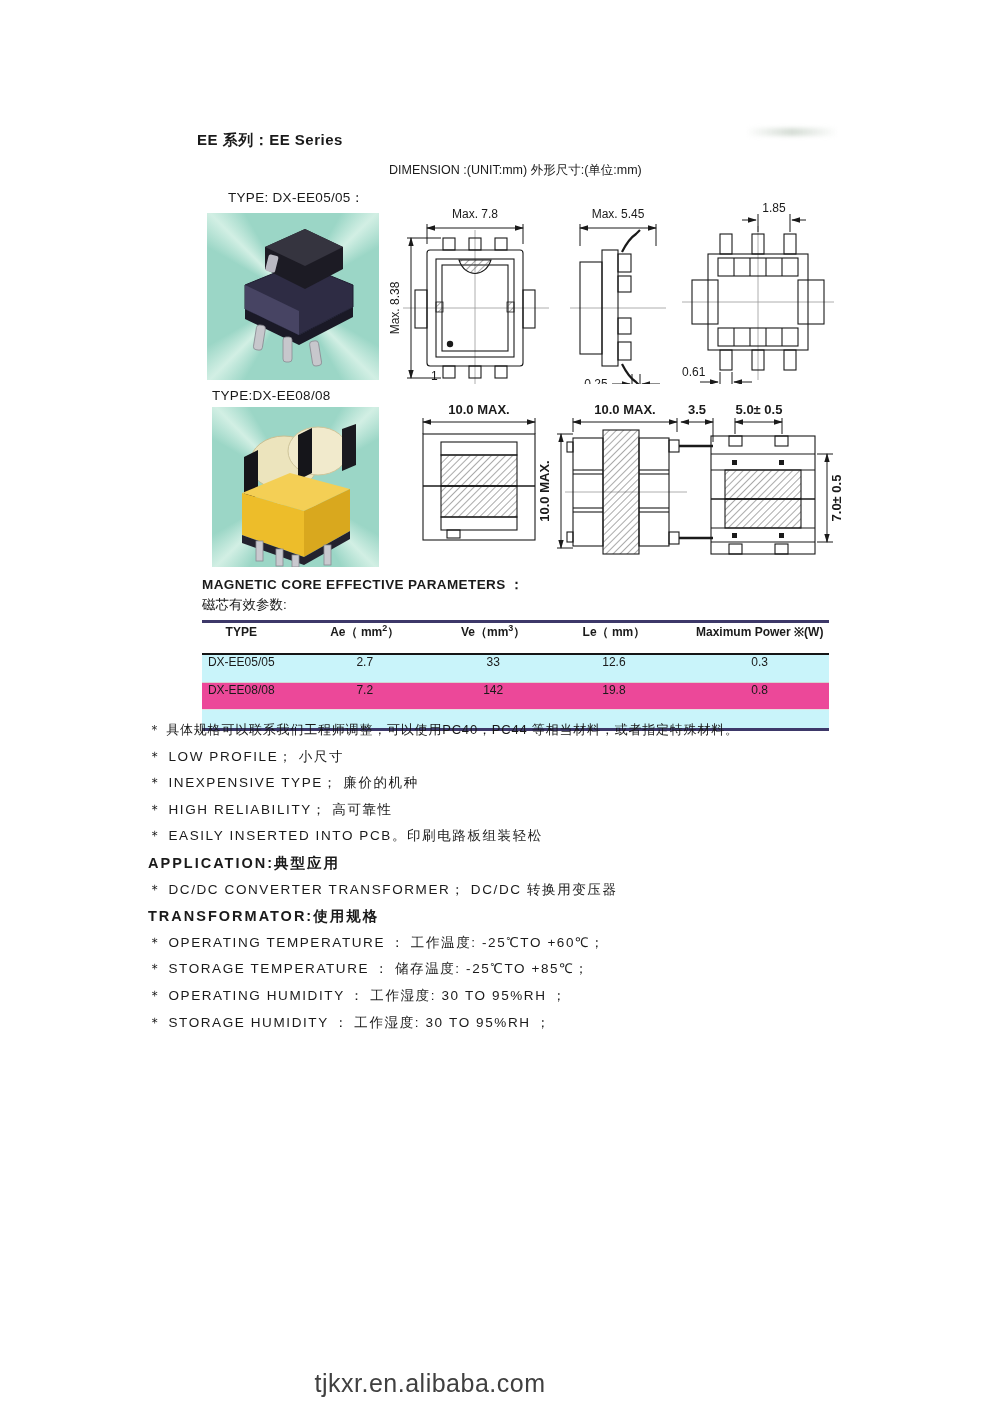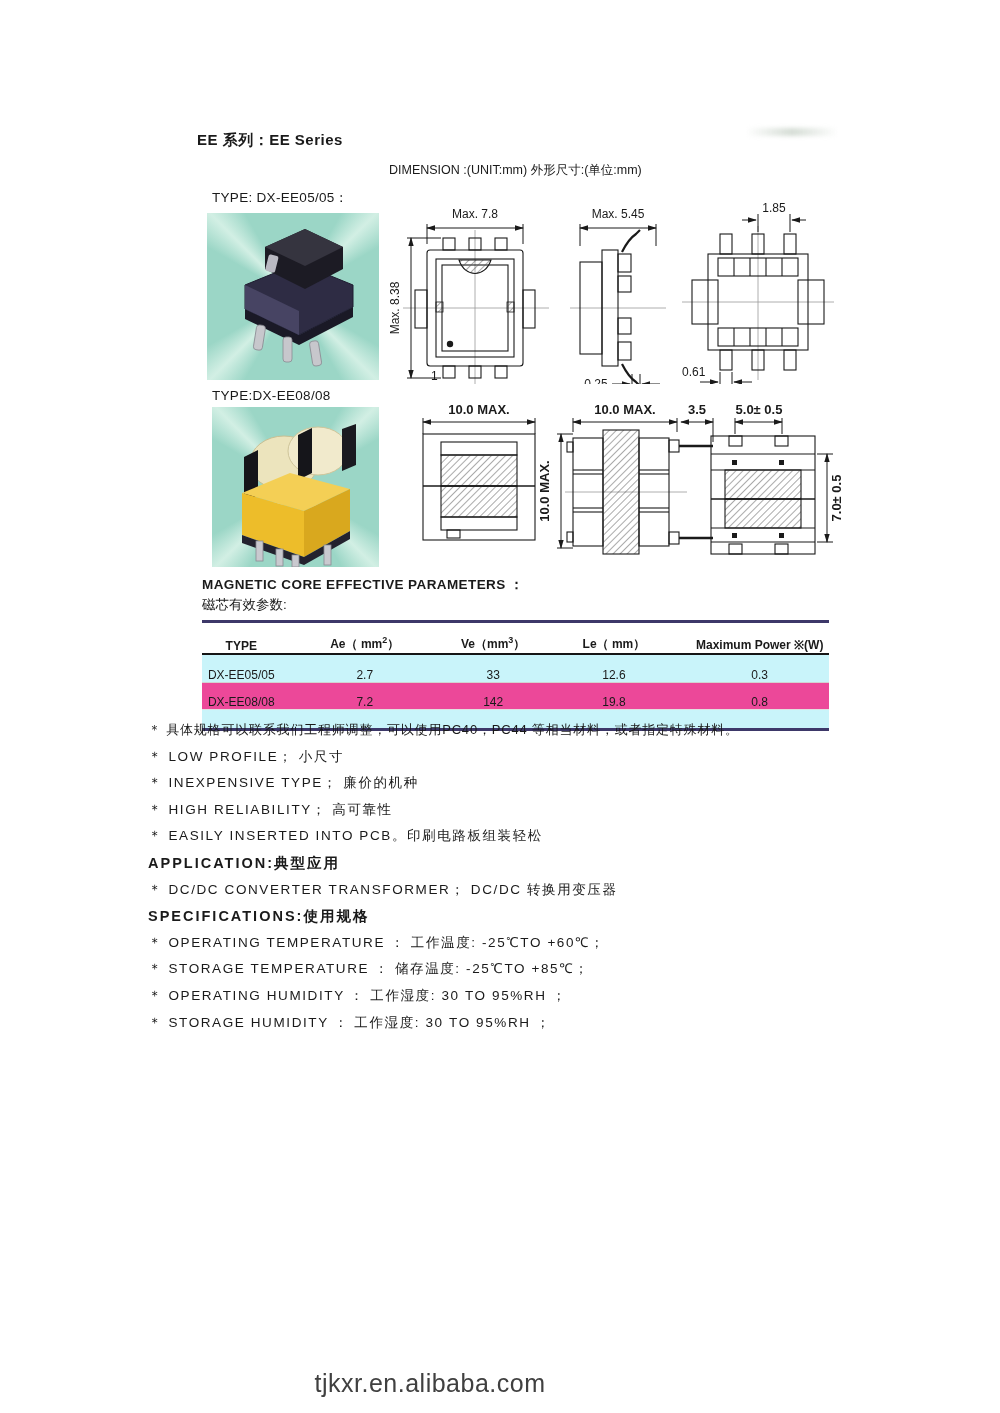--- a/index.html
+++ b/index.html
@@ -3,21 +3,21 @@
 <meta charset="utf-8">
 <style>
   html,body{margin:0;padding:0;background:#fff;}
   .page{position:relative;width:860px;height:1413px;background:#fff;overflow:hidden;
         font-family:"Liberation Sans",sans-serif;color:#1a1a1a;}
   .abs{position:absolute;white-space:nowrap;}
 
   .doc-title{left:197px;top:131px;font-size:15px;font-weight:bold;letter-spacing:0.5px;}
   .dim-note{left:389px;top:162px;font-size:12.5px;text-align:center;}
   .type-label{font-size:13.5px;letter-spacing:0.3px;}
-  .type1{left:212px;top:189px;}
+  .type1{left:228px;top:189px;}
   .type2{left:212px;top:388px;}
 
   .photo{position:absolute;overflow:hidden;
          background:conic-gradient(from 0deg at 50% 50%,
            #9bd6c6 0deg 30deg,#d2efe4 45deg,#9bd6c6 60deg 120deg,#d2efe4 135deg,
            #9bd6c6 150deg 210deg,#d2efe4 225deg,#9bd6c6 240deg 300deg,#d2efe4 315deg,#9bd6c6 330deg 360deg);}
   .photo1{left:207px;top:213px;width:172px;height:167px;}
   .photo2{left:212px;top:407px;width:167px;height:160px;}
 
   .drawset{position:absolute;}
@@ -28,21 +28,21 @@
   svg .dm{stroke:#1a1a1a;fill:none;stroke-width:1;}
   svg .cl{stroke:#9a9a9a;fill:none;stroke-width:0.8;}
   svg .dt{font-family:"Liberation Sans",sans-serif;font-size:12px;fill:#1a1a1a;}
   svg .dt2{font-family:"Liberation Sans",sans-serif;font-size:13px;font-weight:bold;fill:#1a1a1a;}
 
   .core-title-en{left:202px;top:576px;font-size:13.5px;font-weight:bold;letter-spacing:0.4px;}
   .core-title-zh{left:202px;top:596px;font-size:13.5px;}
 
   .ctable{position:absolute;left:202px;top:620px;width:627px;
           border-top:3px solid #3d3869;border-bottom:3px solid #3d3869;font-size:12px;}
-  .trow{display:flex;align-items:flex-end;gap:36px;}
+  .trow{display:flex;align-items:flex-start;gap:36px;}
   .thead{height:30px;font-weight:bold;background:#fff;border-bottom:2px solid #151515;}
   .trow1{height:27px;background:#c9f4fa;}
   .trow2{height:26px;background:#ec4899;border-top:1px solid #d2d2d2;}
   .trow3{height:18px;background:#c9f4fa;border-top:1px solid #e0e0e0;}
   .tc{text-align:center;}
   .c1{width:102px;}.c2{width:125px;}.c3{width:115px;}.c4{width:105px;}.c5{width:180px;}
   .ctable sup{font-size:9px;}
 
   .textblock{position:absolute;left:148px;top:717px;width:760px;}
   .tline{height:26.6px;line-height:26.6px;white-space:nowrap;}
@@ -317,21 +317,21 @@
   </div>
 
   <div class="textblock">
     <div class="tline note-line">＊ 具体规格可以联系我们工程师调整，可以使用PC40，PC44 等相当材料，或者指定特殊材料。</div>
     <div class="tline sec-item">＊ LOW PROFILE； 小尺寸</div>
     <div class="tline sec-item">＊ INEXPENSIVE TYPE； 廉价的机种</div>
     <div class="tline sec-item">＊ HIGH RELIABILITY； 高可靠性</div>
     <div class="tline sec-item">＊ EASILY INSERTED INTO PCB。印刷电路板组装轻松</div>
     <div class="tline sec-head">APPLICATION:典型应用</div>
     <div class="tline sec-item">＊ DC/DC CONVERTER TRANSFORMER； DC/DC 转换用变压器</div>
-    <div class="tline sec-head">SPECIFICATIONS:使用规格</div>
+    <div class="tline sec-head">TRANSFORMATOR:使用规格</div>
     <div class="tline sec-item">＊ OPERATING TEMPERATURE ： 工作温度: -25℃TO +60℃；</div>
     <div class="tline sec-item">＊ STORAGE TEMPERATURE ： 储存温度: -25℃TO +85℃；</div>
     <div class="tline sec-item">＊ OPERATING HUMIDITY ： 工作湿度: 30 TO 95%RH ；</div>
     <div class="tline sec-item">＊ STORAGE HUMIDITY ： 工作湿度: 30 TO 95%RH ；</div>
   </div>
 
   <div class="abs watermark">tjkxr.en.alibaba.com</div>
 </div>
 
 </body></html>

